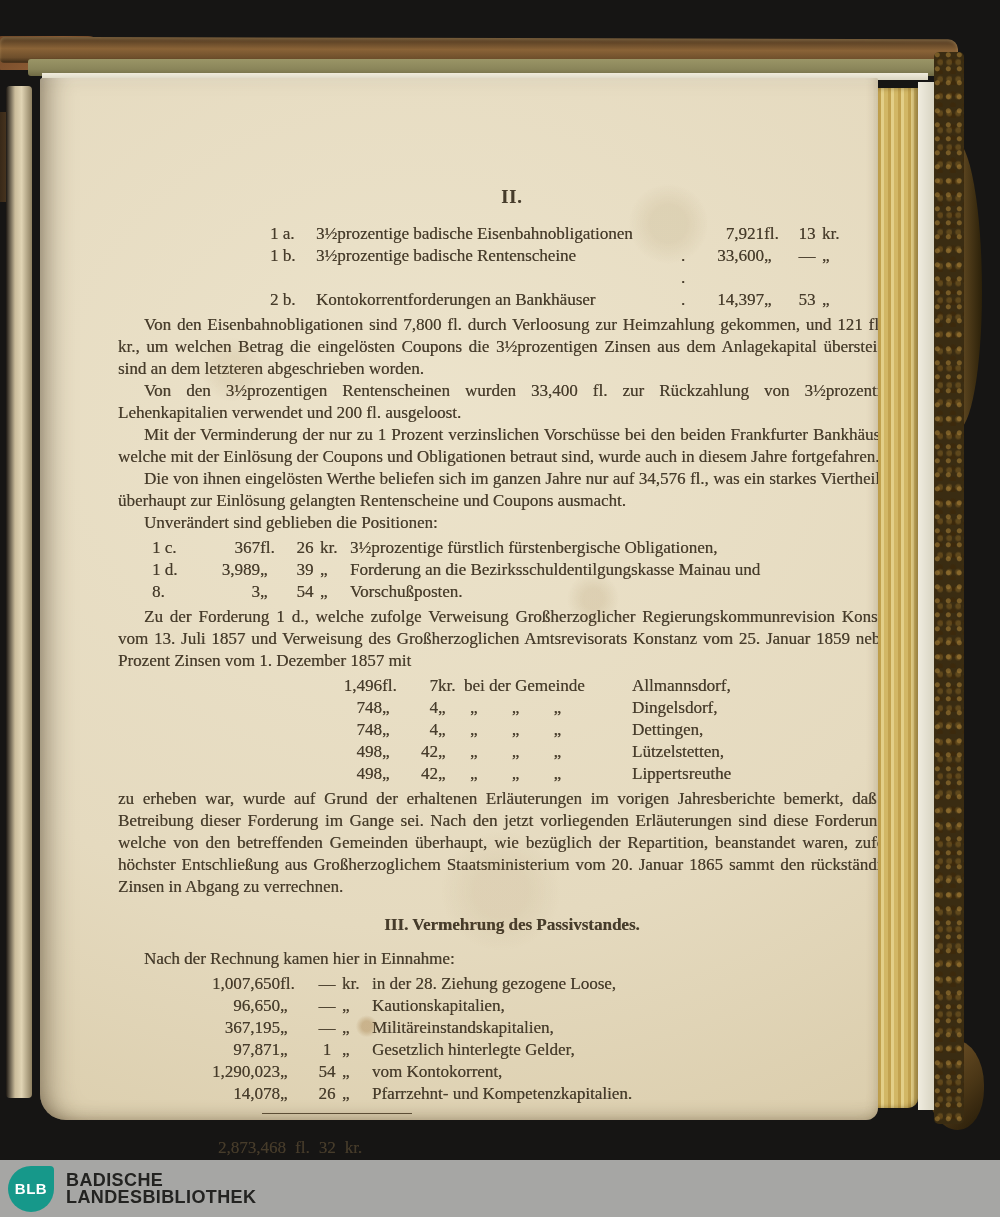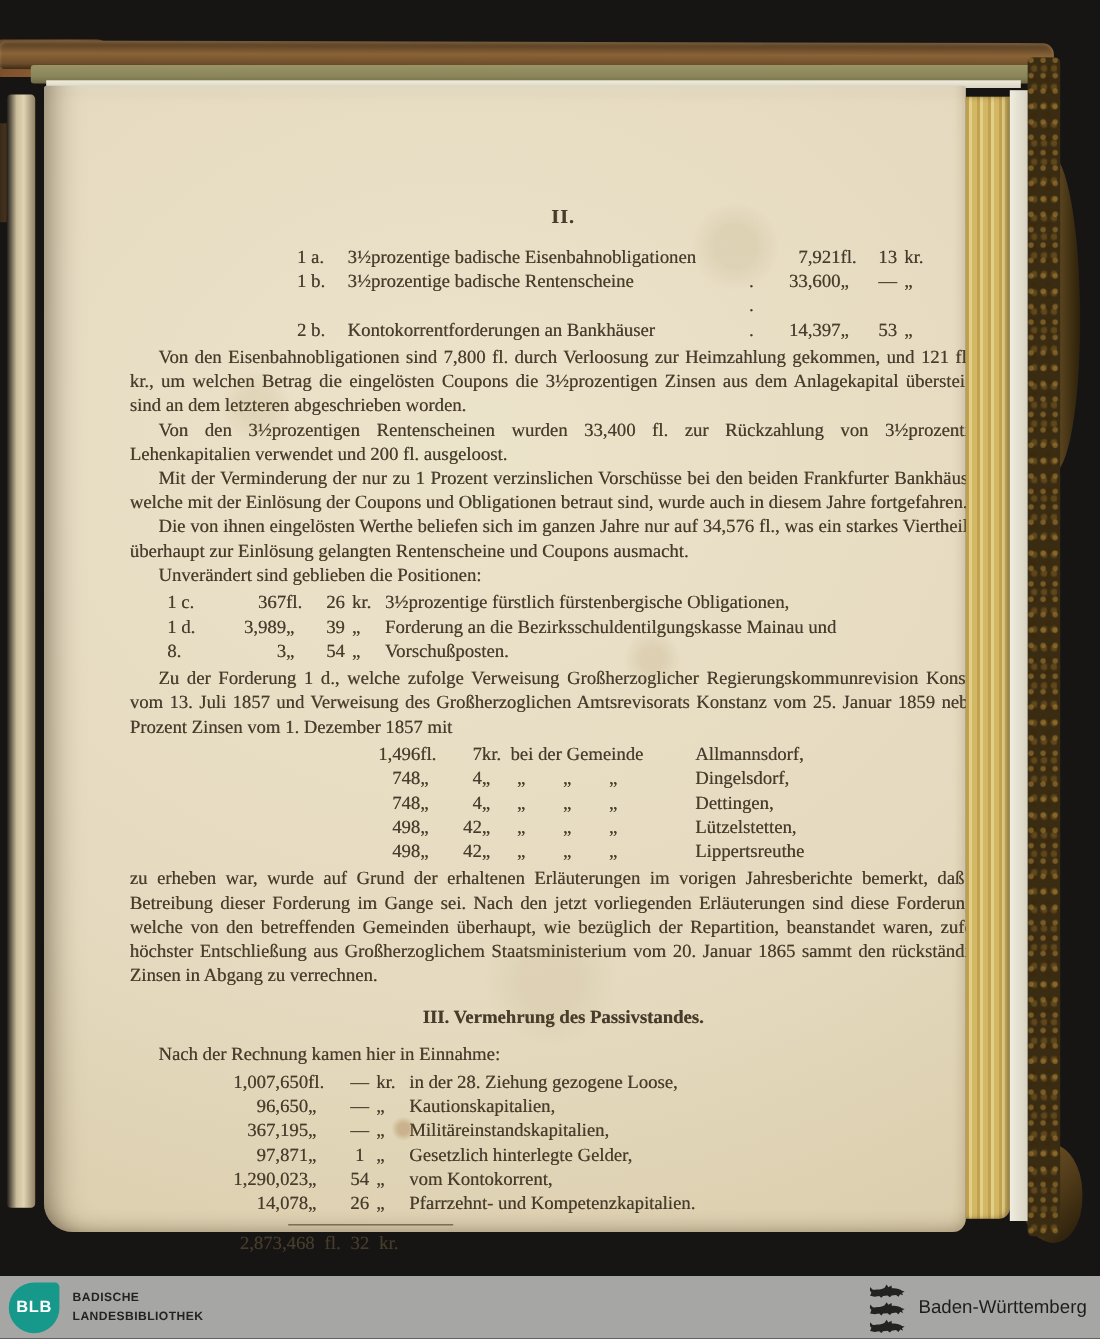--- a/index.html
+++ b/index.html
@@ -117,35 +117,35 @@
   .grow .mid{white-space:pre;}
   .grow .mid.ditto{word-spacing:30px;padding-left:6px;}
   
   .erow{display:grid;grid-template-columns:100px 32px 30px 30px auto;margin-left:62px;text-align:left;}
   .erow .fl{text-align:right;}
   .erow .kr{text-align:center;}
   .sec-heading{margin:16px 0 12px 0;text-align:center;font-weight:700;font-size:17px;}
   .list-block{margin:3px 0;}
   .total-block{margin-top:8px;margin-left:100px;text-align:left;}
   .total-rule{width:150px;margin-left:44px;border-top:1.2px solid #5c4e36;margin-bottom:5px;}
-  .total-line{display:inline-flex;gap:9px;}
+  .total-line{display:inline-flex;gap:9px;margin-top:18px;}
   
   .footer{
     position:absolute;left:0;top:1160px;width:1000px;height:57px;
     background:#a6a6a4;display:flex;align-items:center;justify-content:space-between;
     font-family:Liberation Sans, sans-serif;
   }
   .footer-left{display:flex;align-items:center;gap:12px;padding-left:8px;}
   .blb-logo{
     width:46px;height:46px;background:#16988a;
     border-radius:50% 4px 50% 50%;
     display:flex;align-items:center;justify-content:center;
     color:#ffffff;font-weight:700;font-size:15px;letter-spacing:.5px;
   }
-  .lib-name{font-size:11px;line-height:17px;font-weight:700;color:#232321;letter-spacing:.4px;}
+  .lib-name{font-size:18px;line-height:17px;font-weight:700;color:#232321;letter-spacing:.4px;}
   .footer-right{display:flex;align-items:center;gap:12px;padding-right:12px;}
   .lions{display:block;}
   .state-name{font-size:17px;color:#1d1d1b;}
 </style>
 </head>
 <body>
 
 <div class="scan">
   <div class="binding-top-left"></div>
   <div class="binding-top"></div>
@@ -344,24 +344,13 @@
 <div class="footer">
   <div class="footer-left">
     <div class="blb-logo">
       <span>BLB</span>
     </div>
     <div class="lib-name">
       <div>BADISCHE</div>
       <div>LANDESBIBLIOTHEK</div>
     </div>
   </div>
-  <div class="footer-right">
-    <svg class="lions" width="34" height="46" viewBox="0 0 34 46" aria-hidden="true">
-      <defs>
-        <path id="lion" d="M2 12 L3.2 9 C1.8 8 1.2 5.4 2.6 4 C3 5.6 4.2 6.6 5.6 6.6 L9 6.2 C11.4 6.2 13.6 5.6 15.2 4.6 L17 1.8 L18.6 4.2 L21.4 2.6 L21.8 5.2 C25 4.8 29.4 5.6 31 7.4 L33.4 8 L31 9.4 L32 11.6 L29.4 10.6 L27.8 12.8 L25.6 11.2 L21.6 11.8 L20 13.4 L17.8 11.8 L13.8 12.2 L12.2 13.8 L10.2 12.2 L6.2 12.8 Z"></path>
-      </defs>
-      <use href="#lion" y="0" fill="#222220"></use>
-      <use href="#lion" y="16" fill="#222220"></use>
-      <use href="#lion" y="32" fill="#222220"></use>
-    </svg>
-    <span class="state-name">Baden-Württemberg</span>
-  </div>
 </div>
 
 </body></html>

